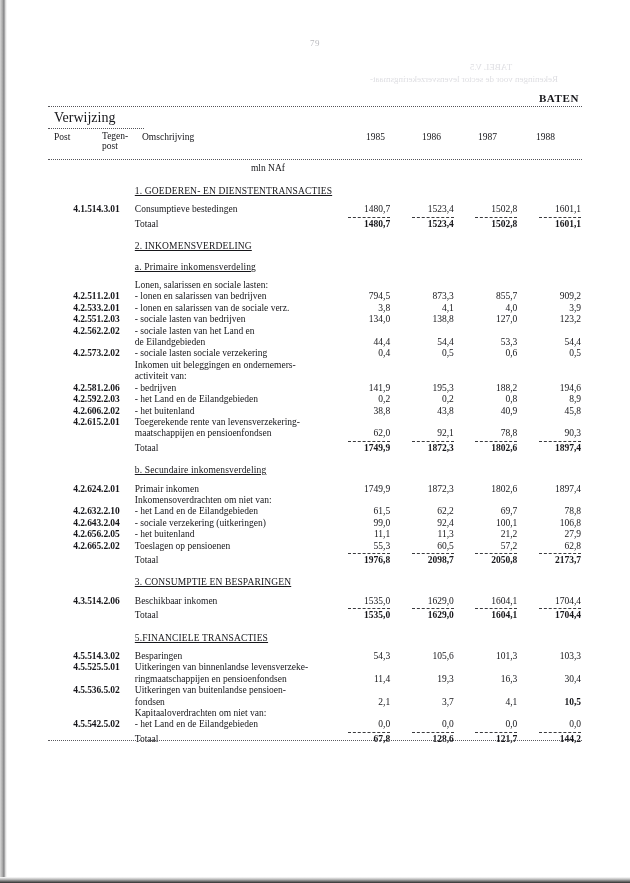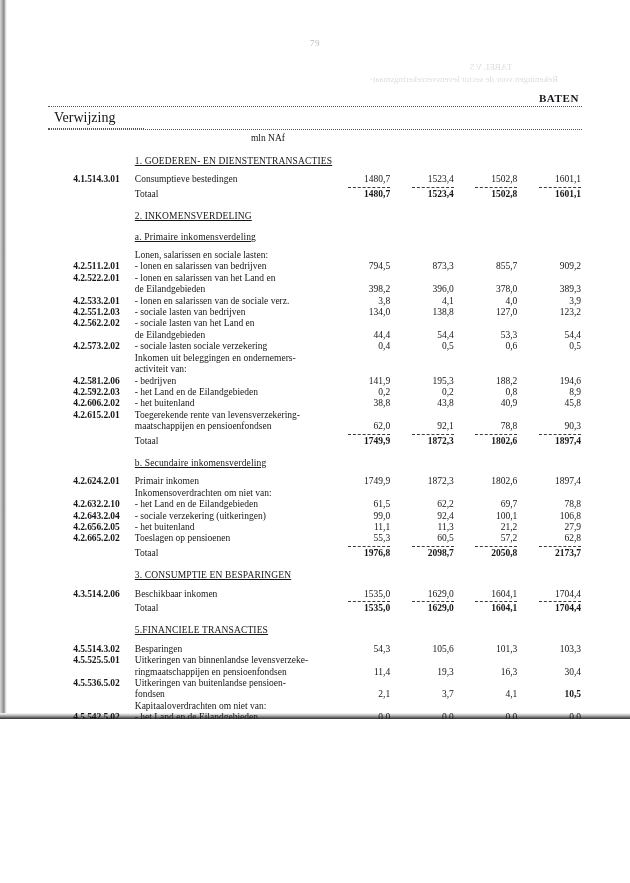--- a/index.html
+++ b/index.html
@@ -7,21 +7,21 @@
     padding: 0;
     background: #ffffff;
   }
   body {
     font-family: "Liberation Serif", serif;
     color: #16161a;
   }
   .page {
     position: relative;
     width: 630px;
-    height: 719px;
+    height: 883px;
     background: #ffffff;
     overflow: hidden;
   }
   
   .scan-edge-left {
     position: absolute;
     left: 0; top: 0;
     width: 7px; height: 883px;
     background: linear-gradient(to right, #cfcfcf 0%, #9a9a9a 35%, #6e6e70 55%, #d8d8d8 80%, #ffffff 100%);
     opacity: .85;
@@ -150,20 +150,29 @@
   <div class="sheet">
 
     <div class="baten">BATEN</div>
 
     <div class="rule thin"></div>
 
     <div class="hdr-verw">Verwijzing</div>
 
     <div class="rule thin" style="width:96px;"></div>
 
+    <div class="hdr-cols">
+      <span class="c" style="left:6px;">Post</span>
+      <span class="c sub" style="left:54px;"><span>Tegen-</span><br><span>post</span></span>
+      <span class="c" style="left:94px;">Omschrijving</span>
+      <span class="c" style="left:318px;">1985</span>
+      <span class="c" style="left:374px;">1986</span>
+      <span class="c" style="left:430px;">1987</span>
+      <span class="c" style="left:488px;">1988</span>
+    </div>
 
     <div class="rule thin"></div>
 
     <div class="unit">mln NAf</div>
 
     <table class="tbl">
       <tbody id="tbody">
           <tr class="spacer">
             <td colspan="7"></td>
           </tr>
@@ -231,30 +240,20 @@
             <td class="num last"><span class=""></span></td>
           </tr>
           <tr>
             <td class="post"><span class="code">4.2.51</span></td>
             <td class="tpost"><span class="code">1.2.01</span></td>
             <td class="desc"> - lonen en salarissen van bedrijven</td>
             <td class="num"><span class="">794,5</span></td>
             <td class="num"><span class="">873,3</span></td>
             <td class="num"><span class="">855,7</span></td>
             <td class="num last"><span class="">909,2</span></td>
-          </tr>
-          <tr>
-            <td class="post"><span class="code">4.2.52</span></td>
-            <td class="tpost"><span class="code">2.2.01</span></td>
-            <td class="desc"> - lonen en salarissen van het Land en
-   de Eilandgebieden</td>
-            <td class="num" style="vertical-align: bottom;"><span class="">398,2</span></td>
-            <td class="num" style="vertical-align: bottom;"><span class="">396,0</span></td>
-            <td class="num" style="vertical-align: bottom;"><span class="">378,0</span></td>
-            <td class="num last" style="vertical-align: bottom;"><span class="">389,3</span></td>
           </tr>
           <tr>
             <td class="post"><span class="code">4.2.53</span></td>
             <td class="tpost"><span class="code">3.2.01</span></td>
             <td class="desc"> - lonen en salarissen van de sociale verz.</td>
             <td class="num"><span class="">3,8</span></td>
             <td class="num"><span class="">4,1</span></td>
             <td class="num"><span class="">4,0</span></td>
             <td class="num last"><span class="">3,9</span></td>
           </tr>

